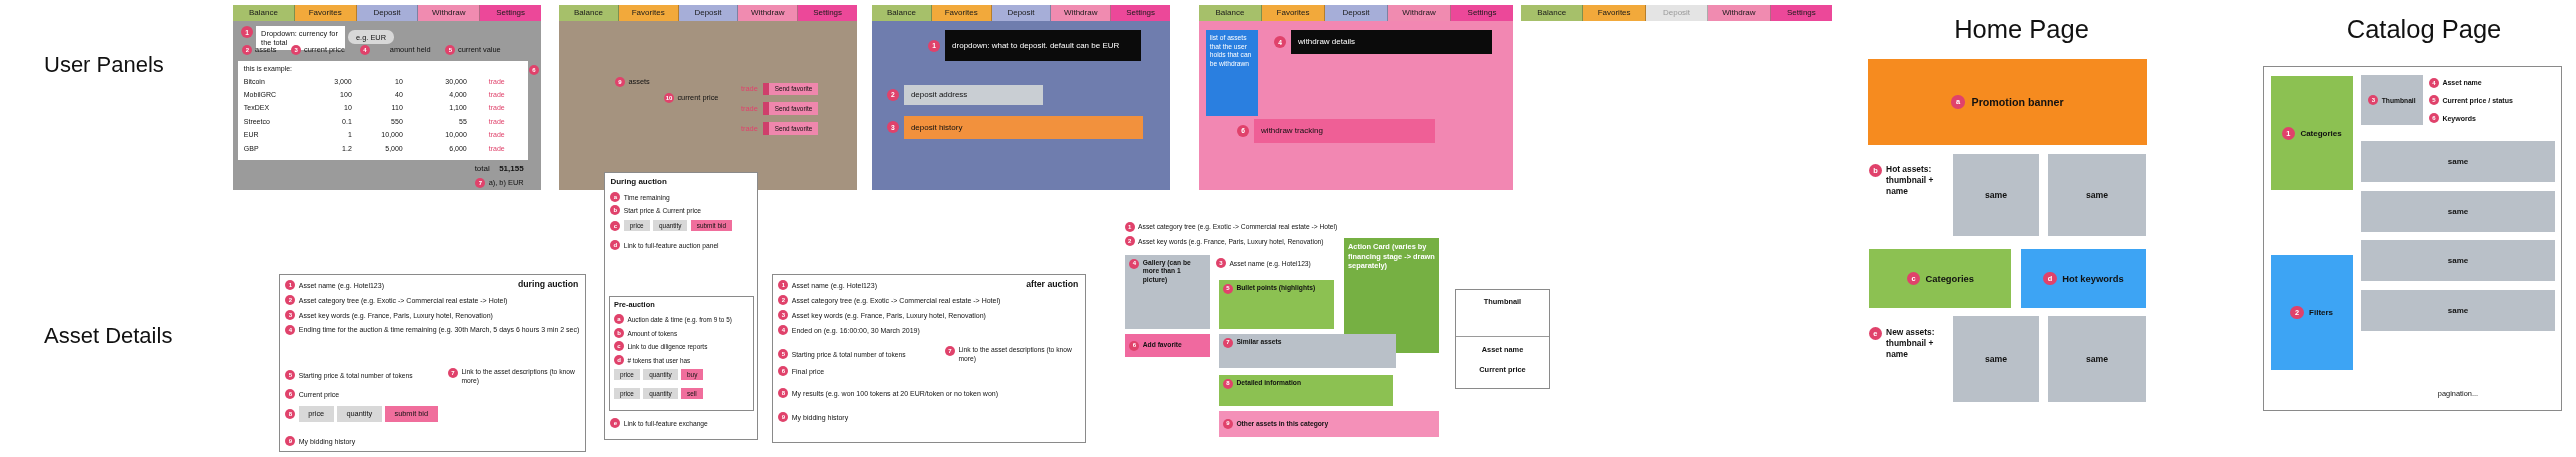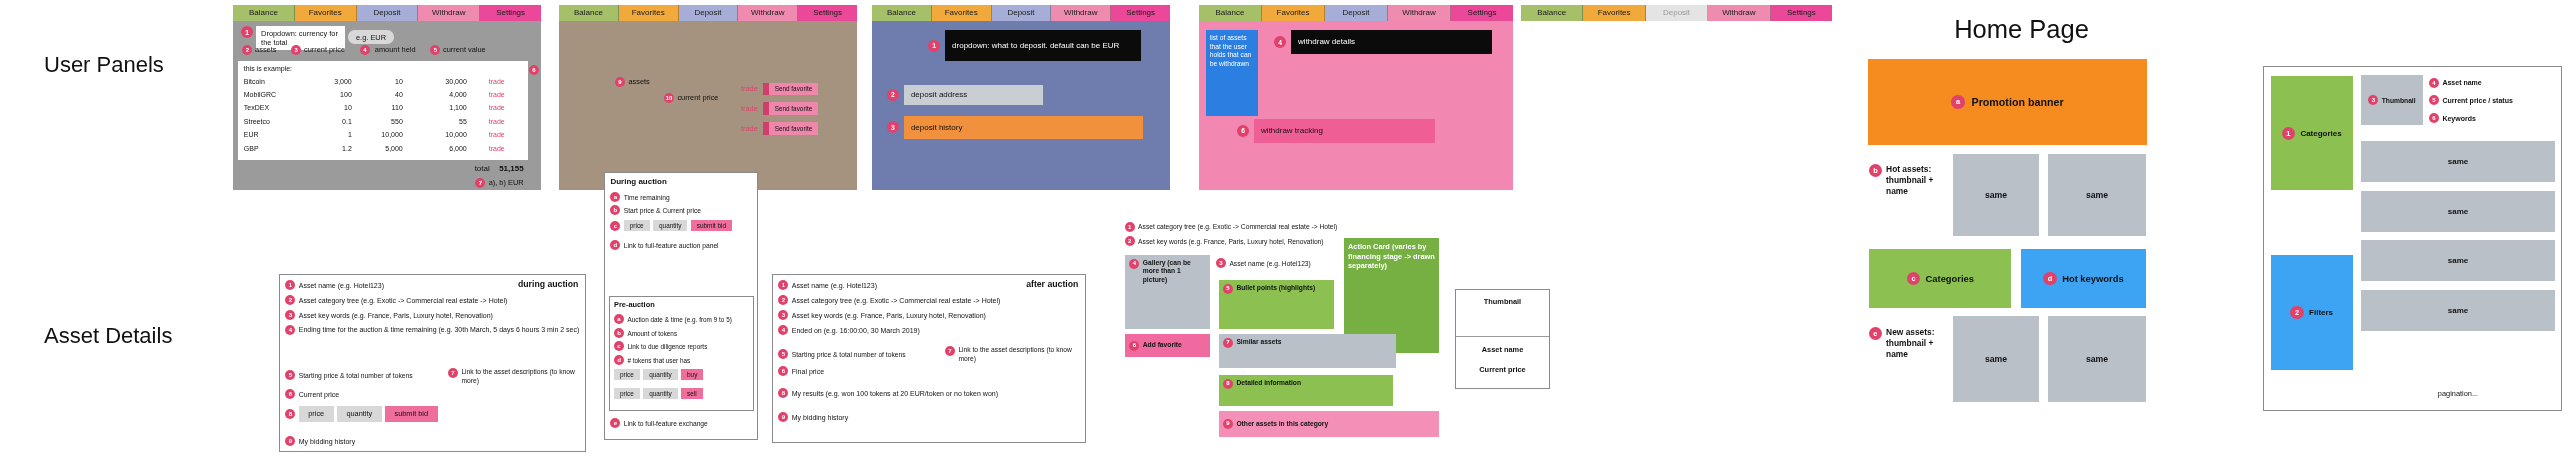--- a/index.html
+++ b/index.html
@@ -102,21 +102,21 @@
       <div style="position:absolute;left:9.4px;top:24px;display:flex;gap:14.8px;">
 
       <div style="display:flex;align-items:center;gap:2.7px;font-size:7.4px;">
           <span class="c s">2</span>
           <span>assets</span>
         </div>
           <div style="display:flex;align-items:center;gap:2.7px;font-size:7.4px;">
           <span class="c s">3</span>
           <span>current price</span>
         </div>
-          <div style="display:flex;align-items:center;gap:5px;font-size:7.4px;">
+          <div style="display:flex;align-items:center;gap:20px;font-size:7.4px;">
           <span class="c s">4</span>
           <span>amount held</span>
         </div>
           <div style="display:flex;align-items:center;gap:2.7px;font-size:7.4px;">
           <span class="c s">5</span>
           <span>current value</span>
         </div>
         </div>
       <div class="wtable" style="left:5.4px;top:40px;width:290px;height:99px;">
         <div class="ttitle">this is example:</div>
@@ -487,20 +487,21 @@
       <span>New assets: thumbnail + name</span>
     </div>
     <div class="hbox" style="left:87px;top:257px;width:86px;height:86px;">
         <span>same</span>
       </div>
     <div class="hbox" style="left:182px;top:257px;width:98px;height:86px;">
         <span>same</span>
       </div>
   </div>
 
+  <div class="pgtitle" style="left:2337px;top:14.8px;width:174px;">Catalog Page</div>
   <div class="abs" style="left:2263px;top:66px;width:299px;height:345px;border:0.7px solid #8a8a8a;background:#fff;">
     <div class="hgreen" style="left:6.7px;top:9.4px;width:82px;height:114px;font-size:8px;">
       <span class="c b">1</span>
       <span>Categories</span>
     </div>
     <div class="hblue" style="left:6.7px;top:188px;width:82px;height:115px;font-size:8px;">
       <span class="c b">2</span>
       <span>Filters</span>
     </div>
     <div class="hbox" style="left:97px;top:8px;width:62px;height:50px;font-size:6.7px;">

